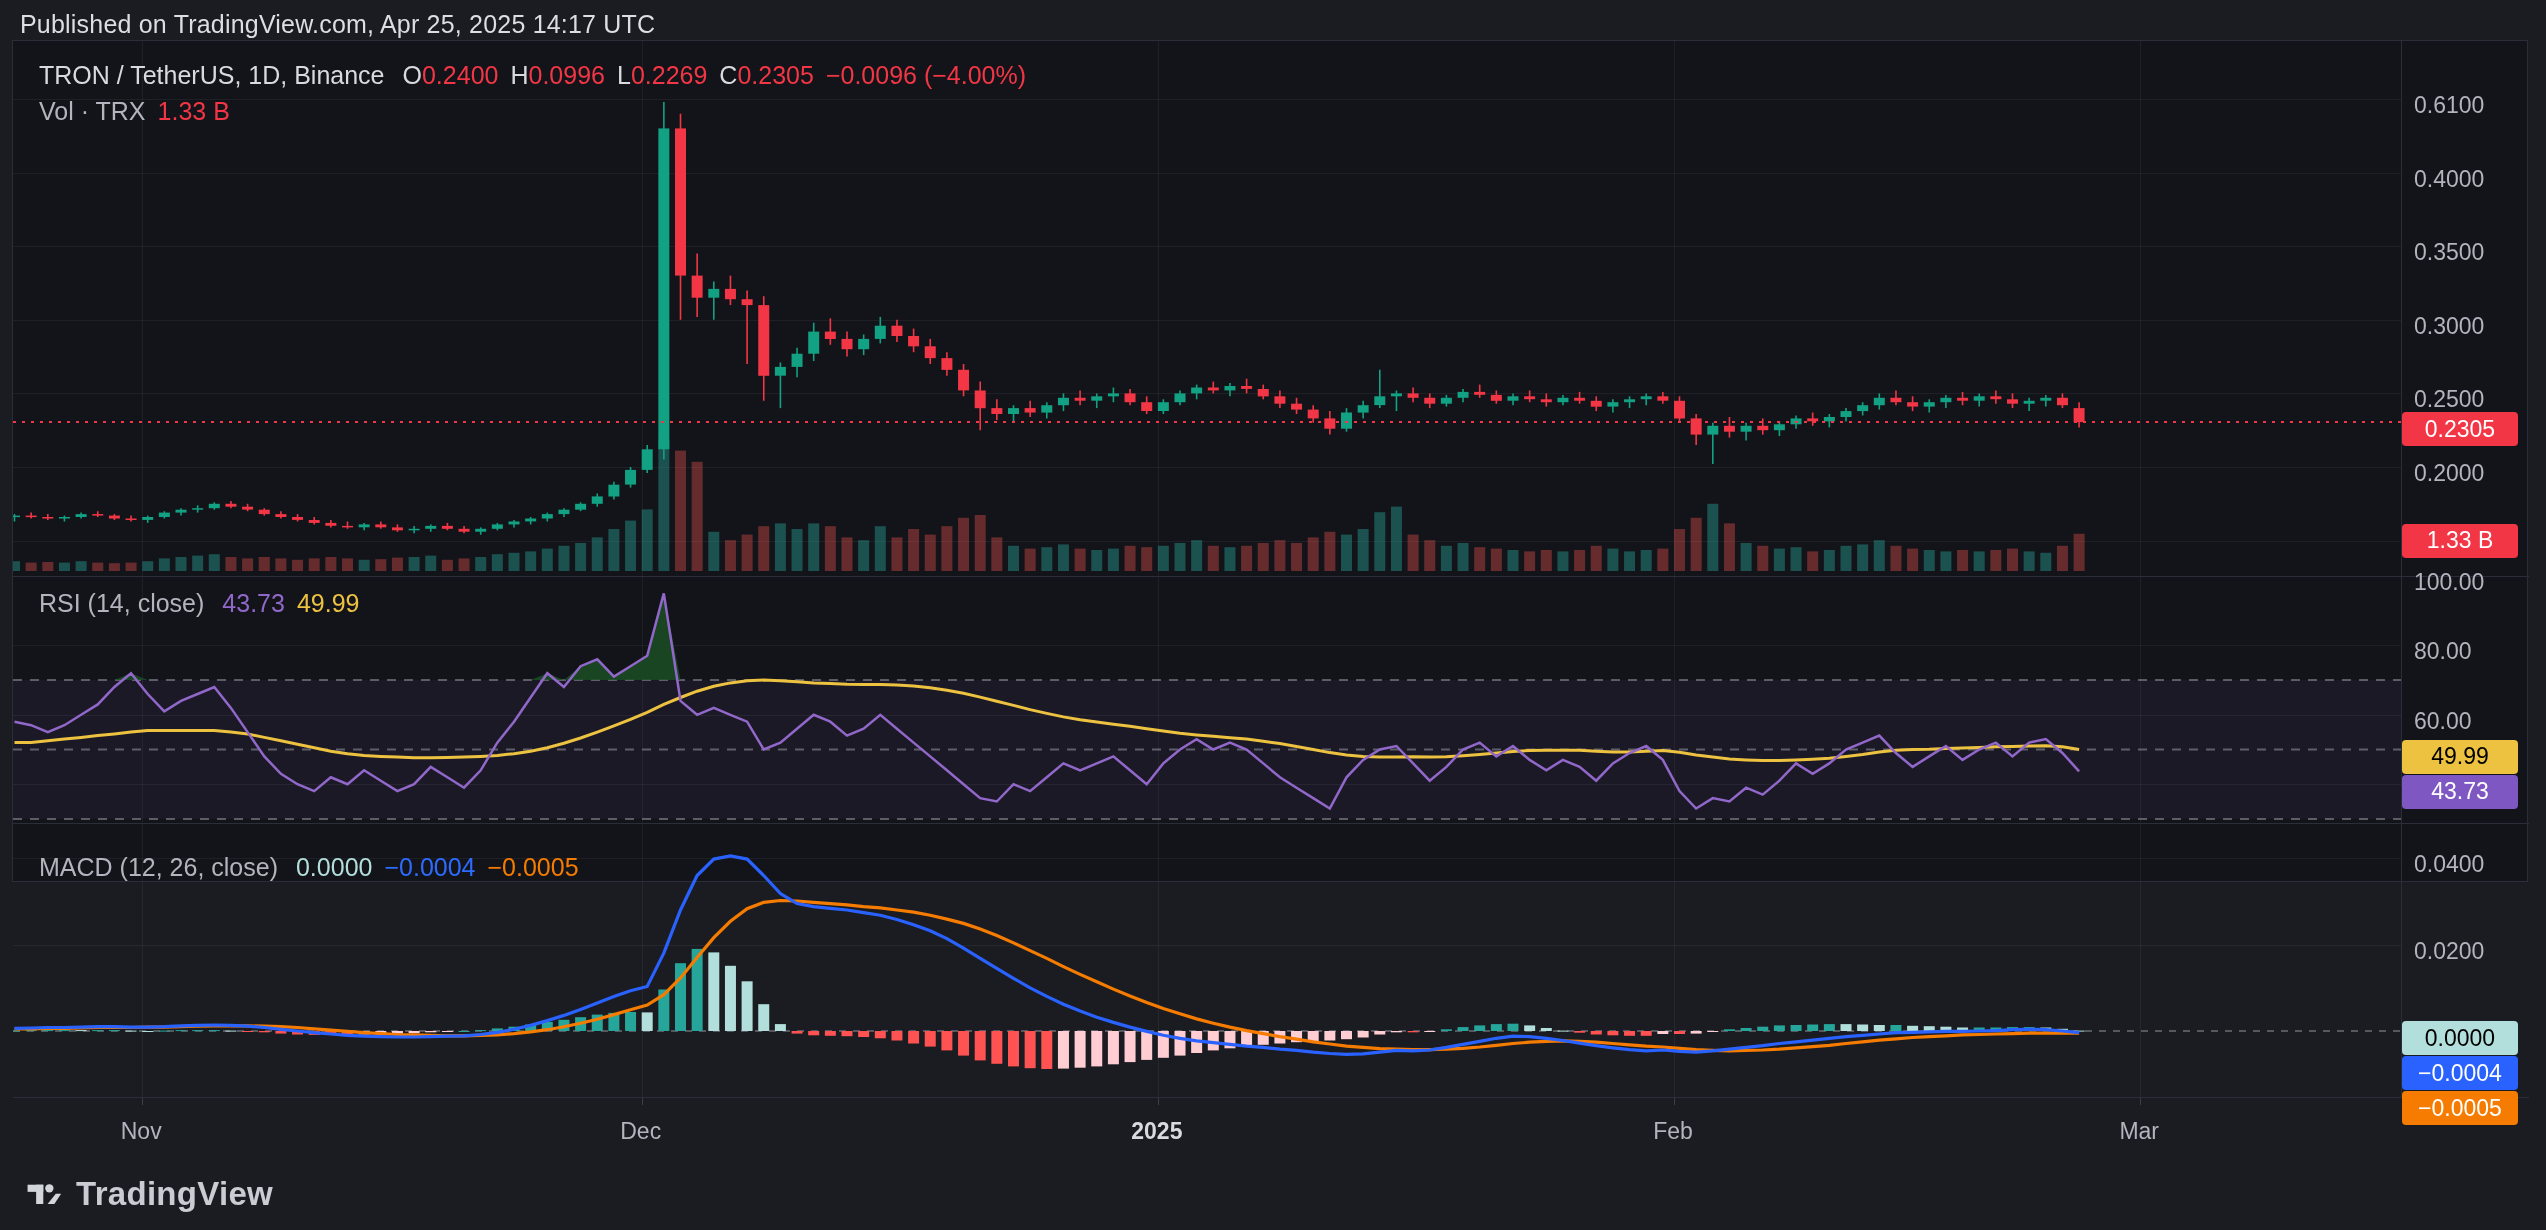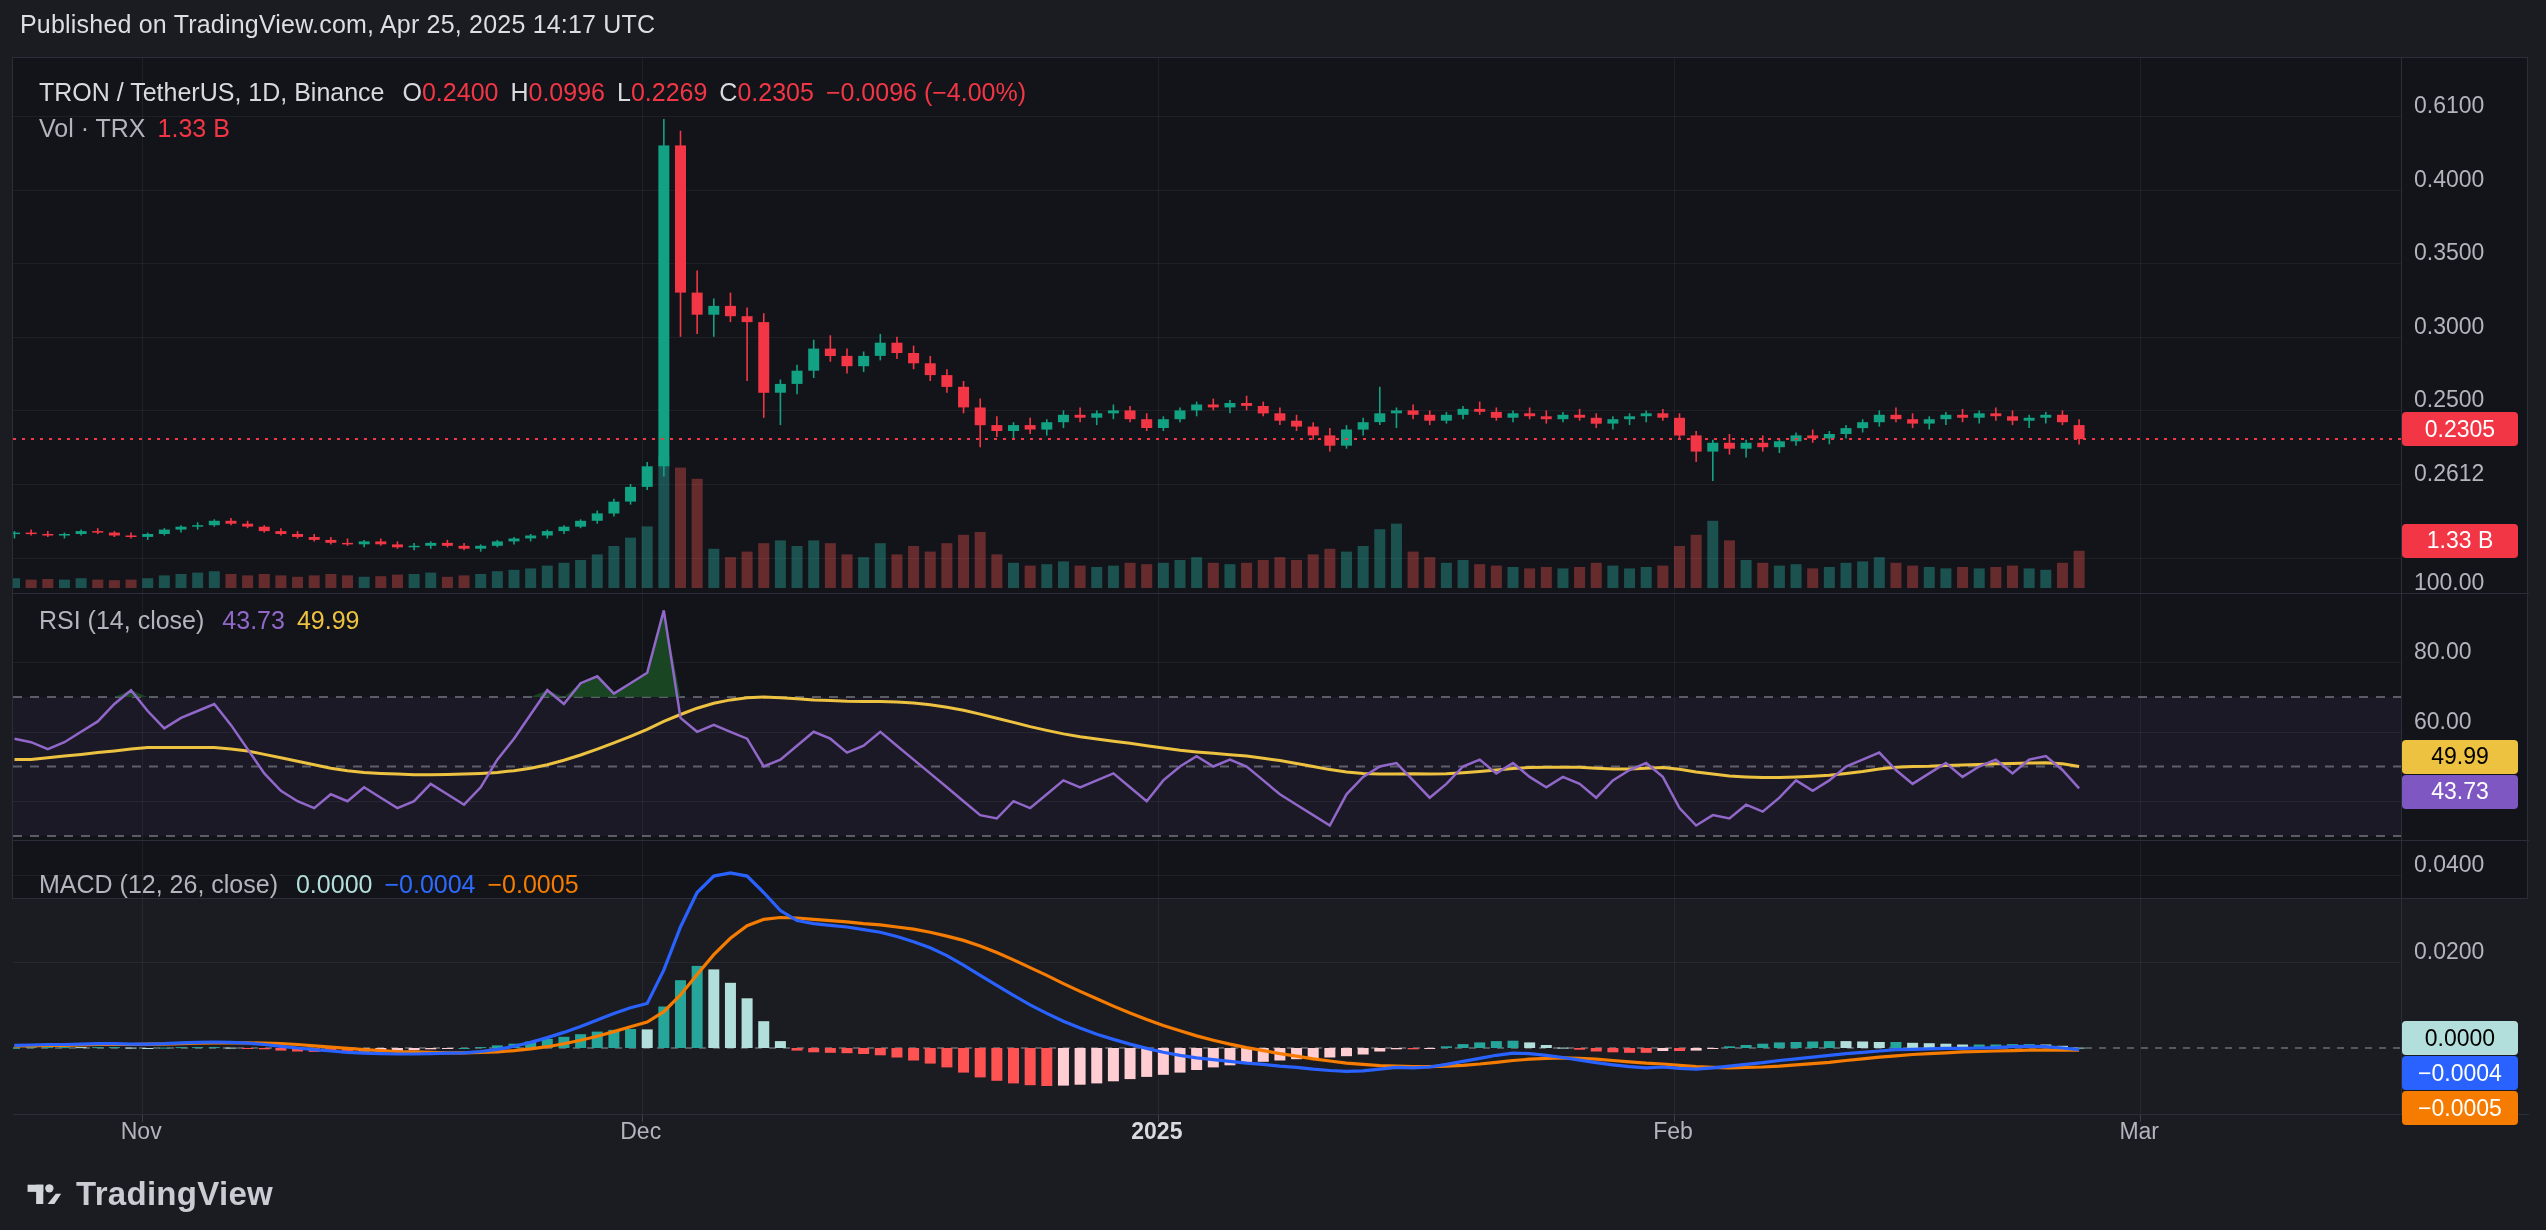--- a/index.html
+++ b/index.html
@@ -1,21 +1,21 @@
 <!DOCTYPE html>
 <html><head>
 <meta charset="utf-8">
 <style>
   html,body{margin:0;padding:0;background:#1a1c21;}
   body{width:2546px;height:1230px;overflow:hidden;position:relative;
        font-family:"Liberation Sans",sans-serif;-webkit-font-smoothing:antialiased;}
   .page{position:absolute;inset:0;}
   .header{position:absolute;left:0;top:0;width:2546px;height:48px;background:#1a1c21;}
   .header .pub{position:absolute;left:20px;top:10px;font-size:25px;color:#dcdee3;letter-spacing:.2px;}
-  .widget{position:absolute;left:12px;top:57px;width:2516px;height:842px;background:#131419;
+  .widget{position:absolute;left:12px;top:40px;width:2516px;height:842px;background:#131419;
           border:1px solid #2a2e39;box-sizing:border-box;}
   svg.chart{position:absolute;left:0;top:0;}
   .legend{position:absolute;display:flex;align-items:center;gap:0;pointer-events:none;z-index:6;
           font-size:25px;color:#d1d4dc;white-space:nowrap;}
   .legend .t{color:#d8dade;}
   .legend .sp{width:18px;}
   .legend .sps{width:12px;}
   .lv-red{color:#f23645;}
   .lv-gray{color:#b2b5be;}
   .lv-purple{color:#9168c9;}
@@ -648,21 +648,21 @@
       <span class="lv-orange">−0.0005</span>
     </div>
   </div>
 
   <div class="axis-col" id="axis-layer" style="left:2400px;top:0;height:1158px;">
       <div class="tick" style="top: 92px;">0.6100</div>
       <div class="tick" style="top: 165.6px;">0.4000</div>
       <div class="tick" style="top: 239.2px;">0.3500</div>
       <div class="tick" style="top: 312.8px;">0.3000</div>
       <div class="tick" style="top: 386.4px;">0.2500</div>
-      <div class="tick" style="top: 460px;">0.2612</div>
+      <div class="tick" style="top: 460px;">0.2000</div>
       <div class="tick" style="top: 569px;">100.00</div>
       <div class="tick" style="top: 638.4px;">80.00</div>
       <div class="tick" style="top: 707.8px;">60.00</div>
       <div class="tick" style="top: 777.2px;">40.00</div>
       <div class="tick" style="top: 851.2px;">0.0400</div>
       <div class="tick" style="top: 937.6px;">0.0200</div>
       <div class="badge" style="top: 412.104px; background: rgb(242, 54, 69); color: rgb(255, 255, 255);">0.2305</div>
       <div class="badge" style="top: 523.76px; background: rgb(242, 54, 69); color: rgb(255, 255, 255);">1.33 B</div>
       <div class="badge" style="top: 739.535px; background: rgb(237, 194, 64); color: rgb(0, 0, 0);">49.99</div>
       <div class="badge" style="top: 774.535px; background: rgb(126, 87, 194); color: rgb(255, 255, 255);">43.73</div>

